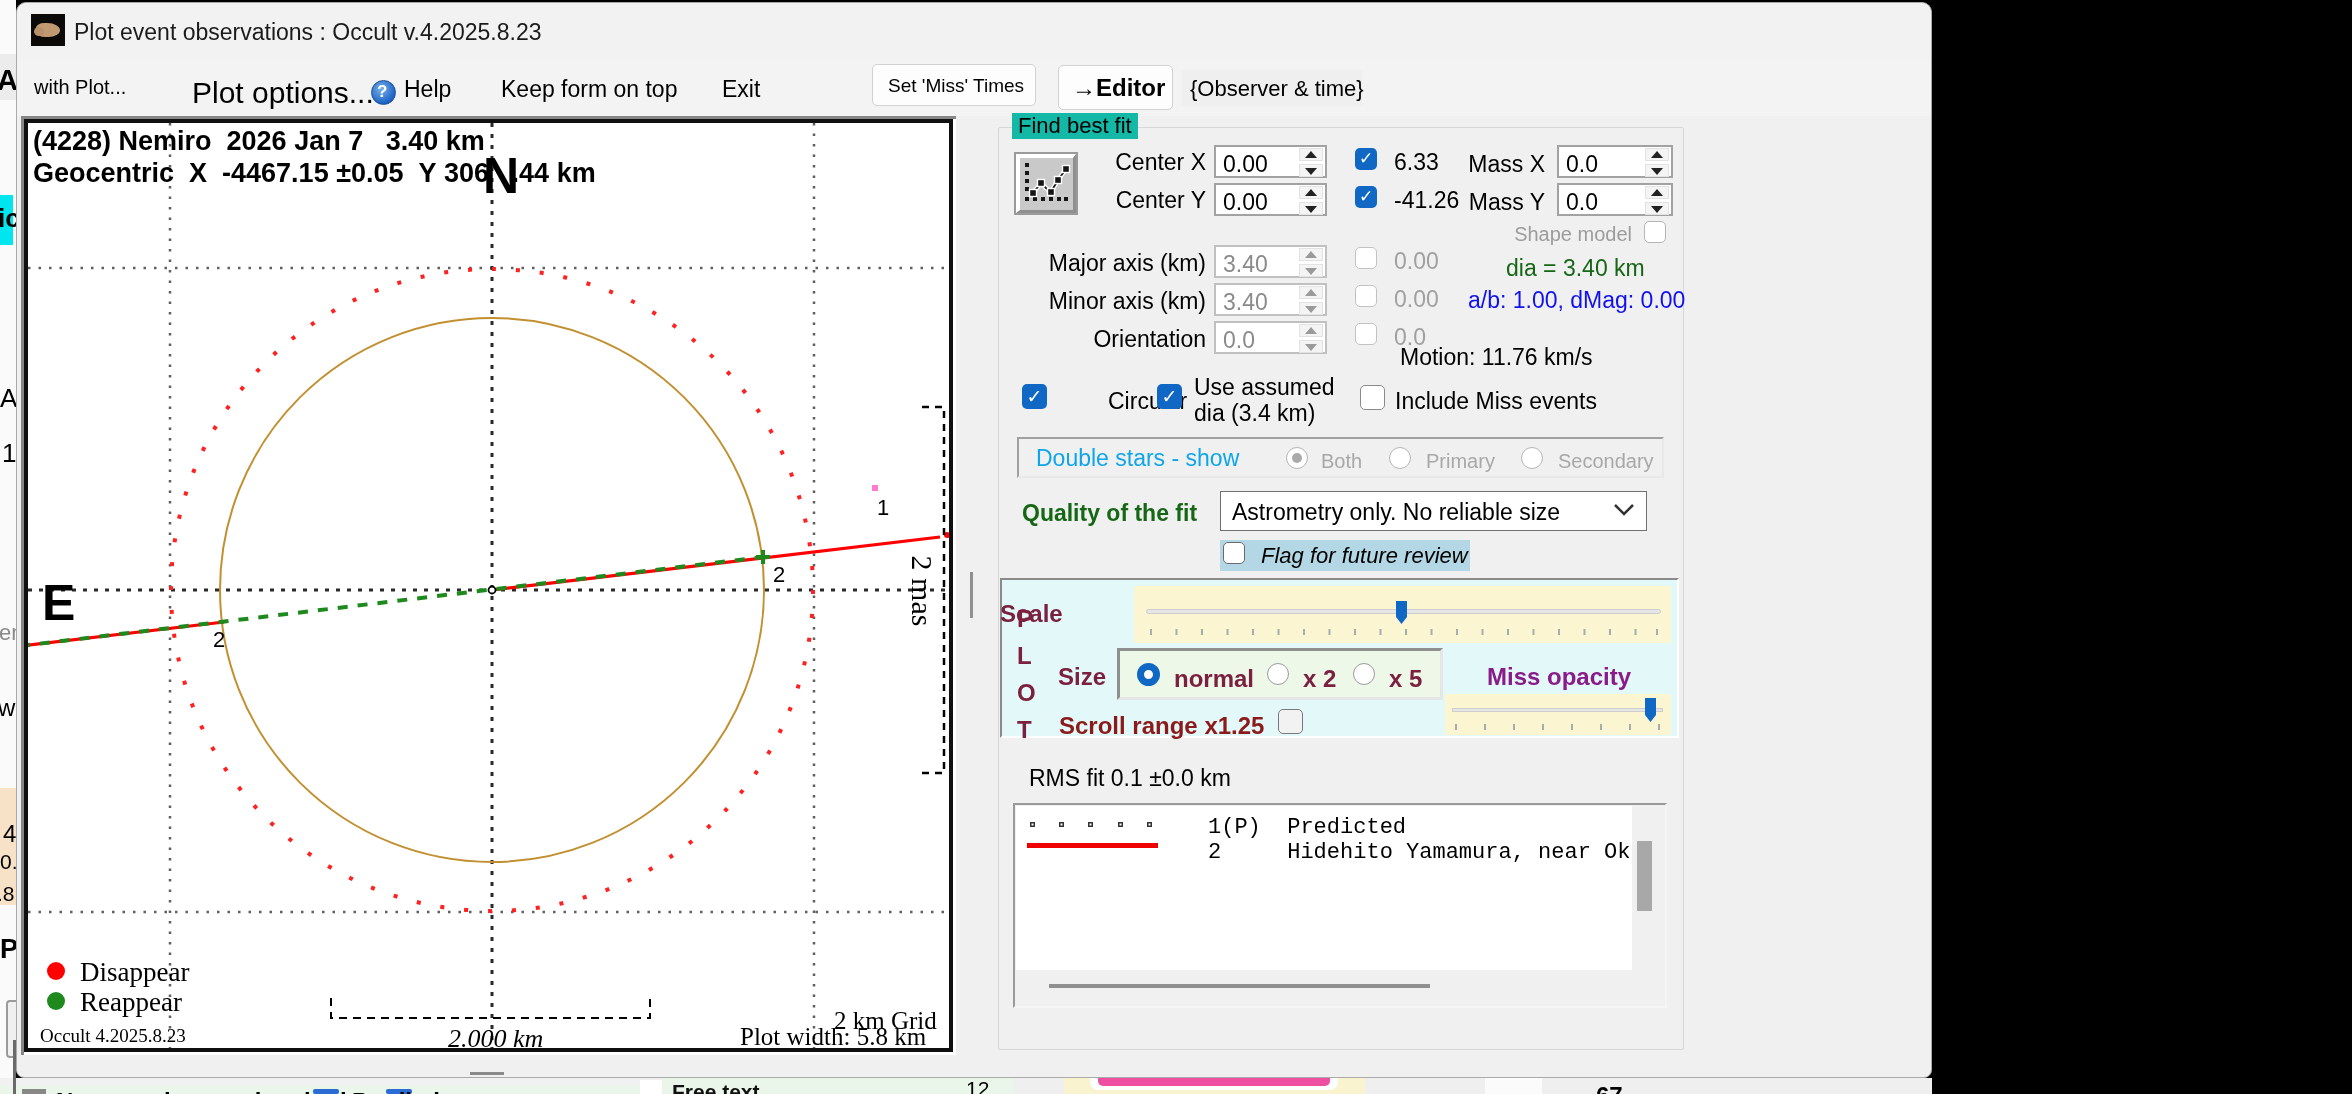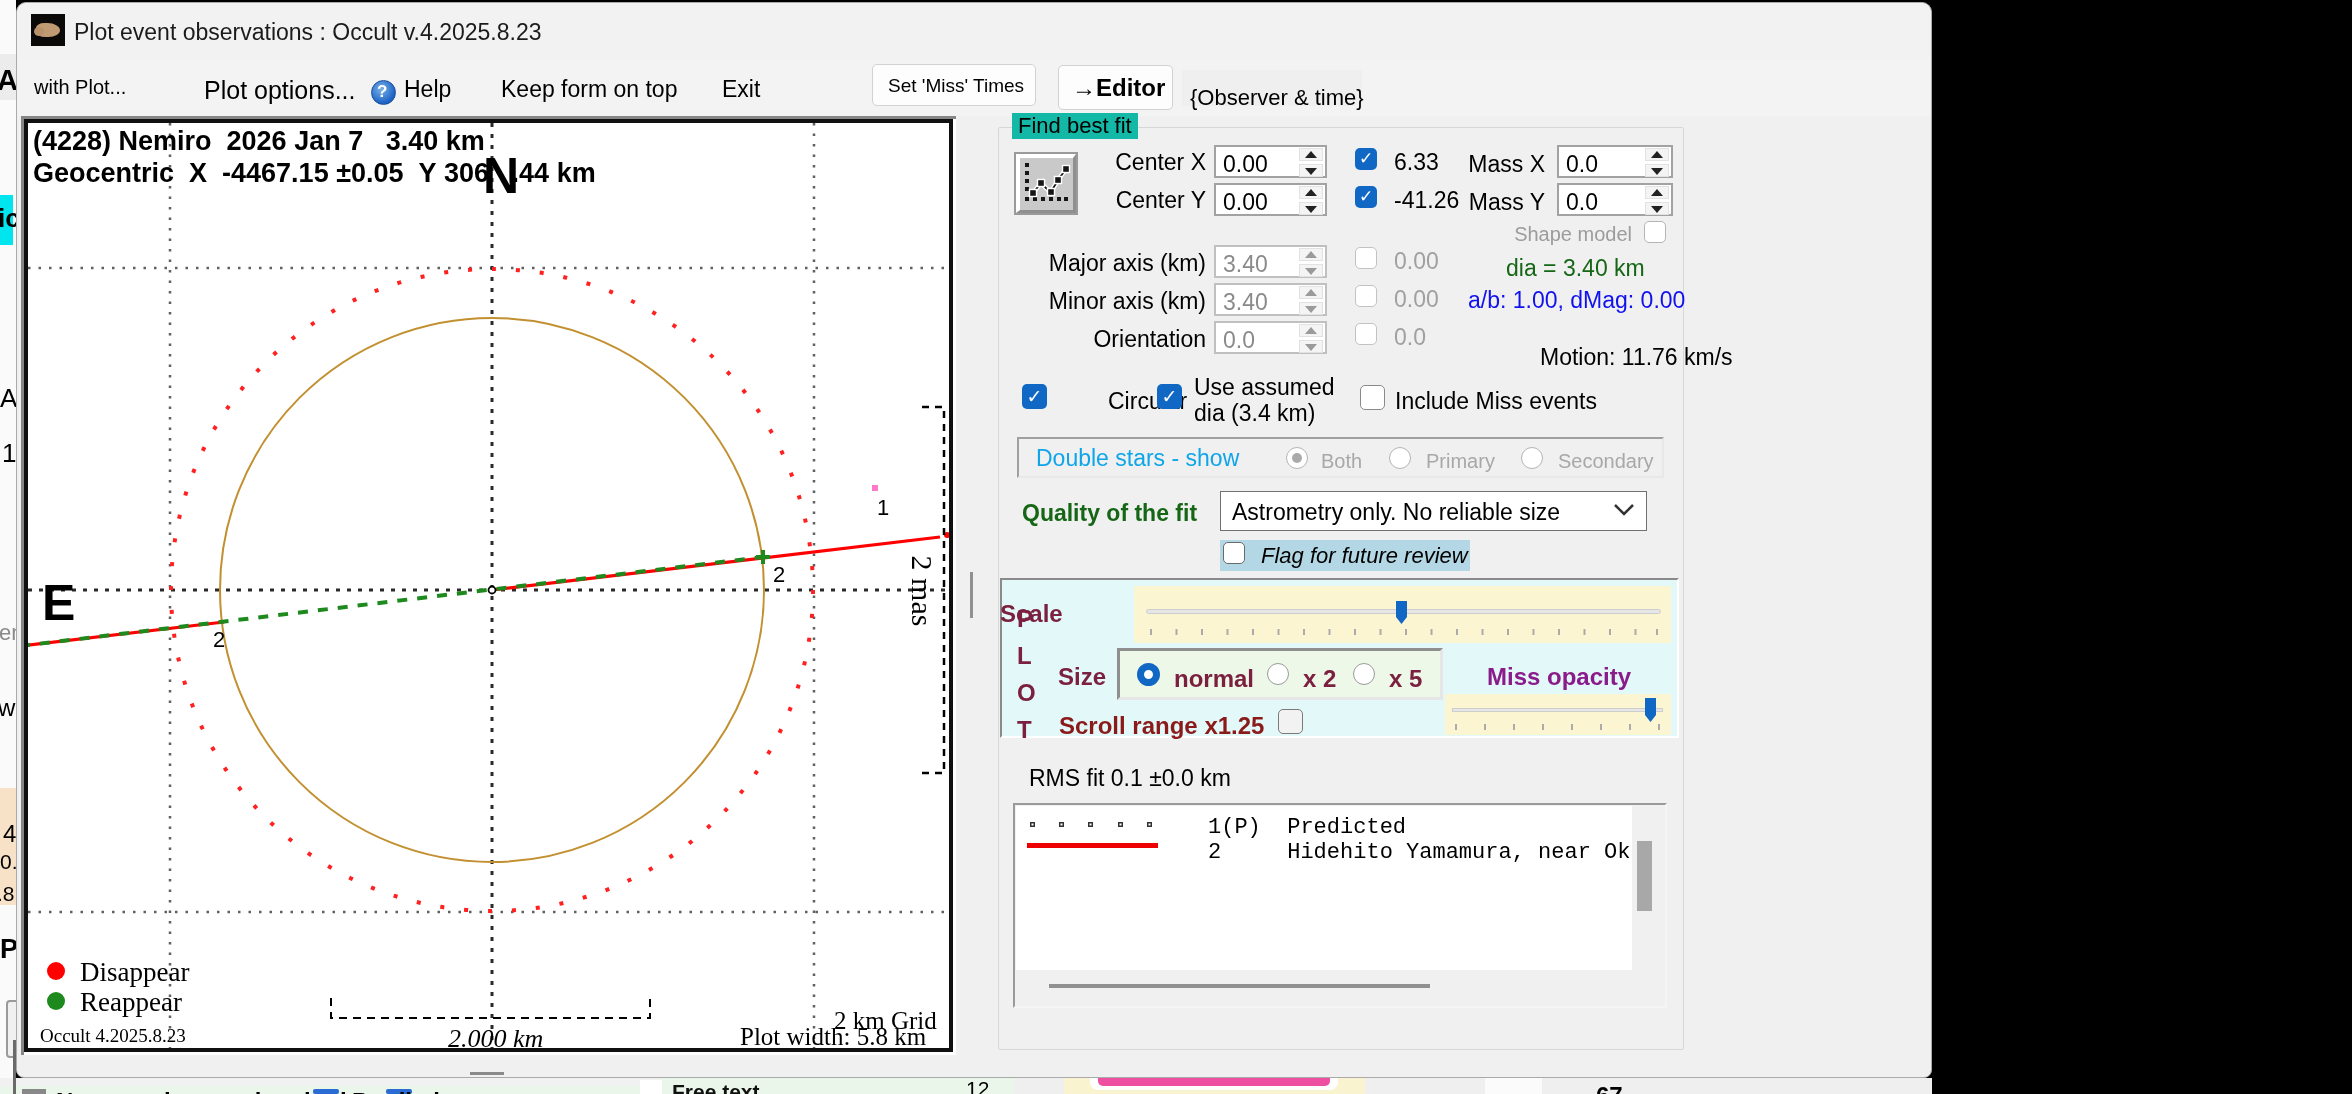--- a/index.html
+++ b/index.html
@@ -43,32 +43,32 @@
 
   <div class="abs" style="left:17px;top:3px;width:1914px;height:57px;background:#f2f2f2;border-radius:10px 10px 0 0;"></div>
   <div class="abs" style="left:31px;top:14px;width:34px;height:32px;background:#0c0a08;overflow:hidden;">
      <div class="abs" style="left:5px;top:9px;width:24px;height:14px;background:#c09a72;border-radius:40% 60% 55% 45%;"></div>
      <div class="abs" style="left:3px;top:13px;width:10px;height:9px;background:#b8906a;border-radius:50%;"></div>
   </div>
   <div class="lbl" style="left:74px;top:19px;font-size:23px;color:#1b1b1b;">Plot event observations : Occult v.4.2025.8.23</div>
 
   <div class="abs" style="left:17px;top:60px;width:1914px;height:56px;background:#f3f3f3;"></div>
   <div class="lbl" style="left:34px;top:76px;font-size:20px;">with Plot...</div>
-  <div class="lbl" style="left:204px;top:76px;font-size:25px;">Plot options...</div>
+  <div class="lbl" style="left:192px;top:76px;font-size:30px;">Plot options...</div>
   <div class="abs" style="left:371px;top:80px;width:25px;height:25px;border-radius:50%;background:radial-gradient(circle at 40% 35%, #7ab2e8, #1b62c4 70%);border:1px solid #1a4f9c;"></div>
   <div class="abs" style="left:377px;top:82px;font-size:17px;color:#fff;font-weight:bold;">?</div>
   <div class="lbl" style="left:404px;top:76px;font-size:23px;">Help</div>
   <div class="lbl" style="left:501px;top:76px;font-size:23px;">Keep form on top</div>
   <div class="lbl" style="left:722px;top:76px;font-size:23px;">Exit</div>
   <div class="abs" style="left:872px;top:64px;width:164px;height:42px;background:#fdfdfd;border:1px solid #d2d2d2;border-radius:5px;"></div>
   <div class="lbl" style="left:888px;top:75px;font-size:19px;">Set 'Miss' Times</div>
   <div class="abs" style="left:1058px;top:65px;width:115px;height:45px;background:#fdfdfd;border:1px solid #d2d2d2;border-radius:5px;"></div>
   <div class="lbl" style="left:1072px;top:74px;font-size:24px;font-weight:bold;">→Editor</div>
   <div class="abs" style="left:1182px;top:70px;width:180px;height:36px;background:#efefef;"></div>
-  <div class="lbl" style="left:1190px;top:85px;font-size:22px;">{Observer &amp; time}</div>
+  <div class="lbl" style="left:1190px;top:76px;font-size:22px;">{Observer &amp; time}</div>
 
   <div class="abs" style="left:21px;top:116px;width:935px;height:939px;background:#fff;border-top:3px solid #868686;border-left:3px solid #868686;"></div>
   <div class="abs" style="left:24px;top:119px;width:929px;height:933px;background:#fff;border:4px solid #101010;"></div>
 
   <svg id="chart" class="abs" style="left:28px;top:123px;" width="921" height="925" viewBox="0 0 921 925">
 
     <g stroke="#606060" stroke-width="2.5" stroke-dasharray="2.5 8">
       <line x1="142" y1="0" x2="142" y2="925"></line>
       <line x1="786" y1="0" x2="786" y2="925"></line>
       <line x1="0" y1="145" x2="921" y2="145"></line>
@@ -258,21 +258,21 @@
       <div class="up">
         <div class="tri-up" style="border-bottom-color:#9a9a9a;"></div>
       </div>
       <div class="dn">
         <div class="tri-dn" style="border-top-color:#9a9a9a;"></div>
       </div>
     </div>
   </div>
   <div class="cb-off" style="left:1355px;top:323px;border-color:#c2c2c2;"></div>
   <div class="lbl" style="left:1394px;top:324px;color:#a0a0a0;">0.0</div>
-  <div class="lbl" style="left:1540px;top:344px;">Motion: 11.76 km/s</div>
+  <div class="lbl" style="left:1400px;top:344px;">Motion: 11.76 km/s</div>
 
   <div class="cb-on" style="left:1022px;top:384px;width:25px;height:25px;line-height:25px;font-size:19px;">✓</div>
   <div class="lbl" style="left:1060px;top:388px;margin-left:48px;">Circular</div>
   <div class="cb-on" style="left:1157px;top:384px;width:25px;height:25px;line-height:25px;font-size:19px;">✓</div>
   <div class="lbl" style="left:1194px;top:374px;line-height:26px;">Use assumed<br>dia (3.4 km)</div>
   <div class="cb-off" style="left:1360px;top:385px;width:25px;height:25px;"></div>
   <div class="lbl" style="left:1395px;top:388px;">Include Miss events</div>
 
   <div class="abs" style="left:1017px;top:437px;width:647px;height:41px;border:2px solid #a0a0a0;border-right-color:#e8e8e8;border-bottom-color:#e8e8e8;background:#f0f0f0;"></div>
   <div class="lbl" style="left:1036px;top:445px;font-size:23px;font-weight:normal;color:#0ea5e9;">Double stars - show</div>

